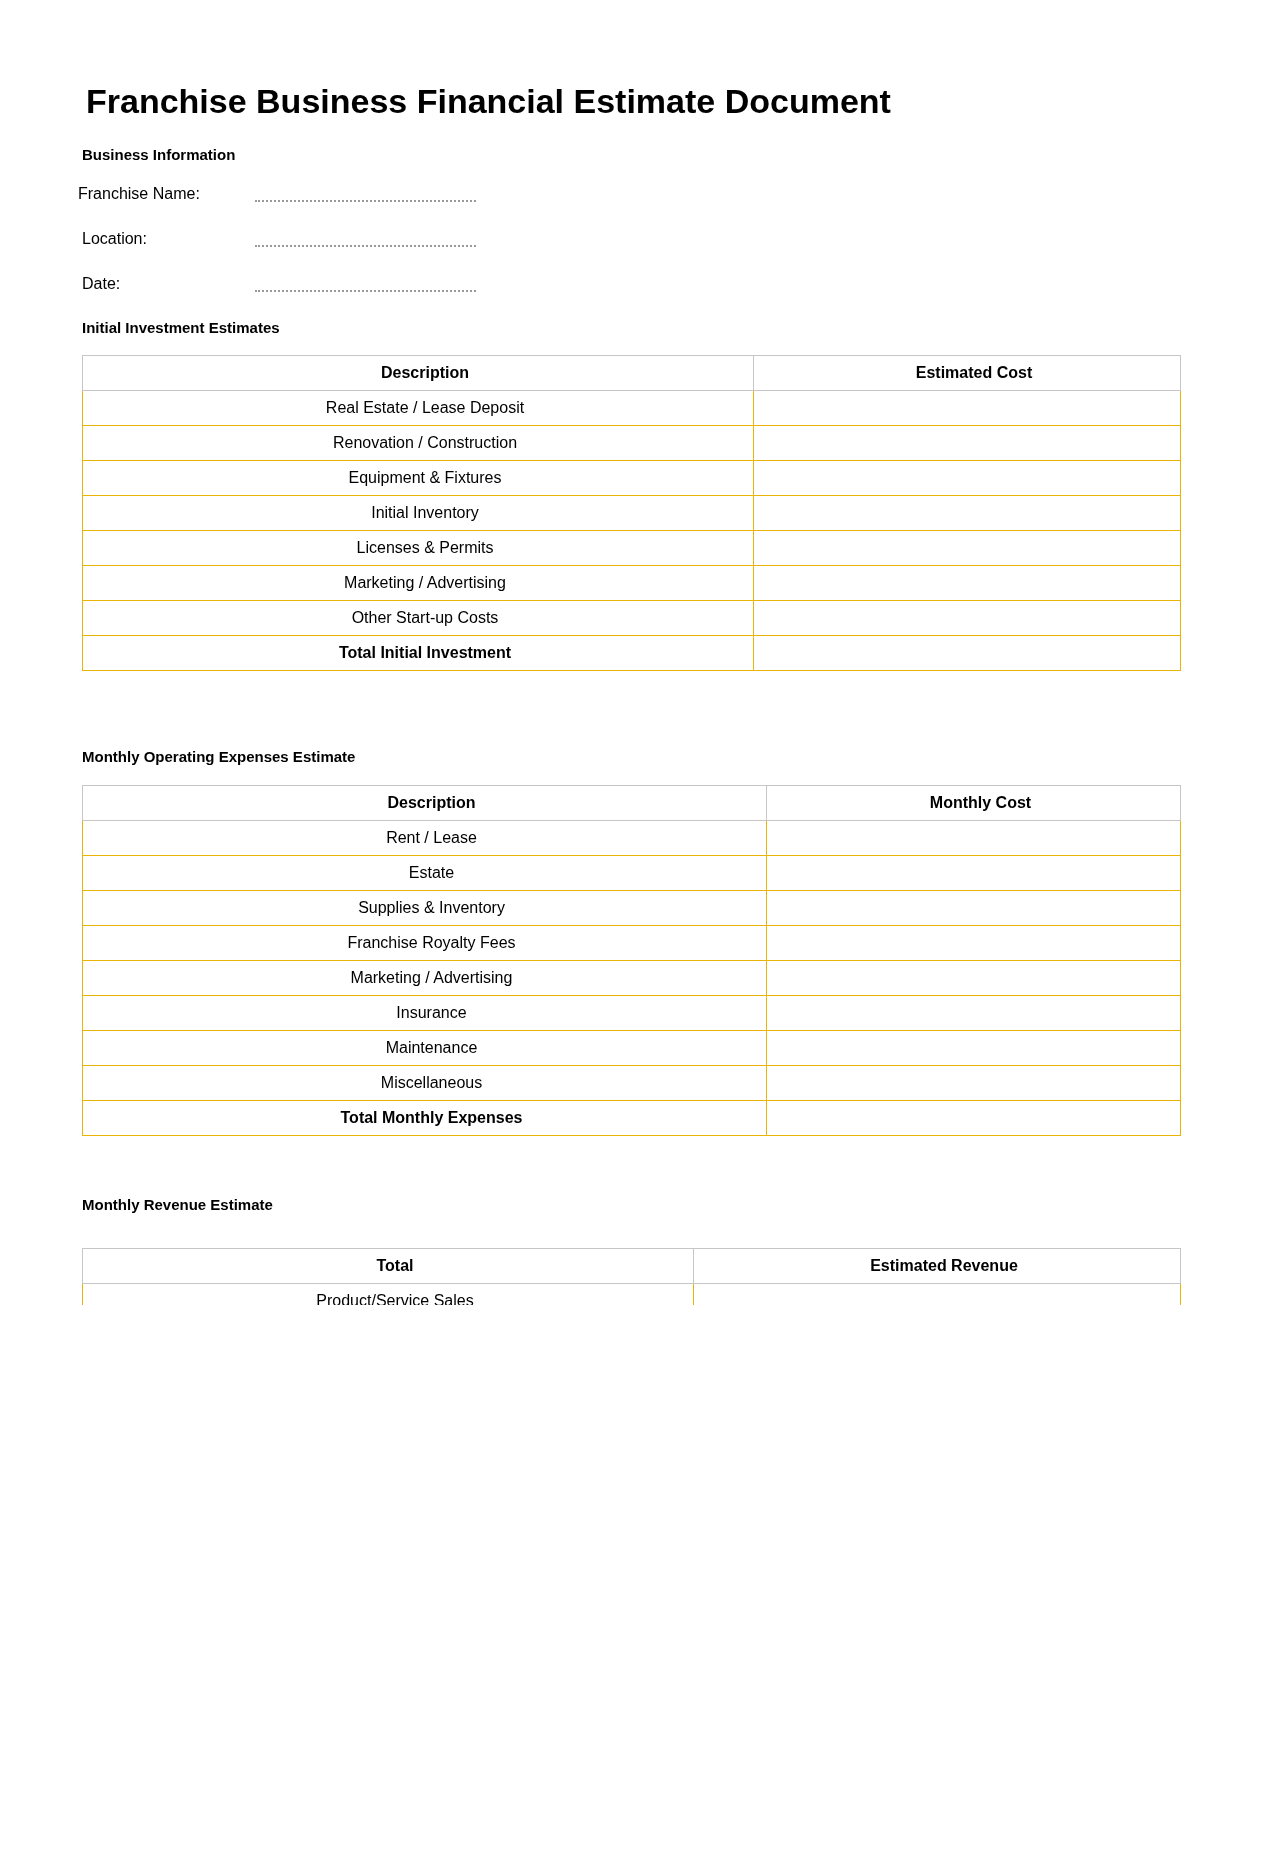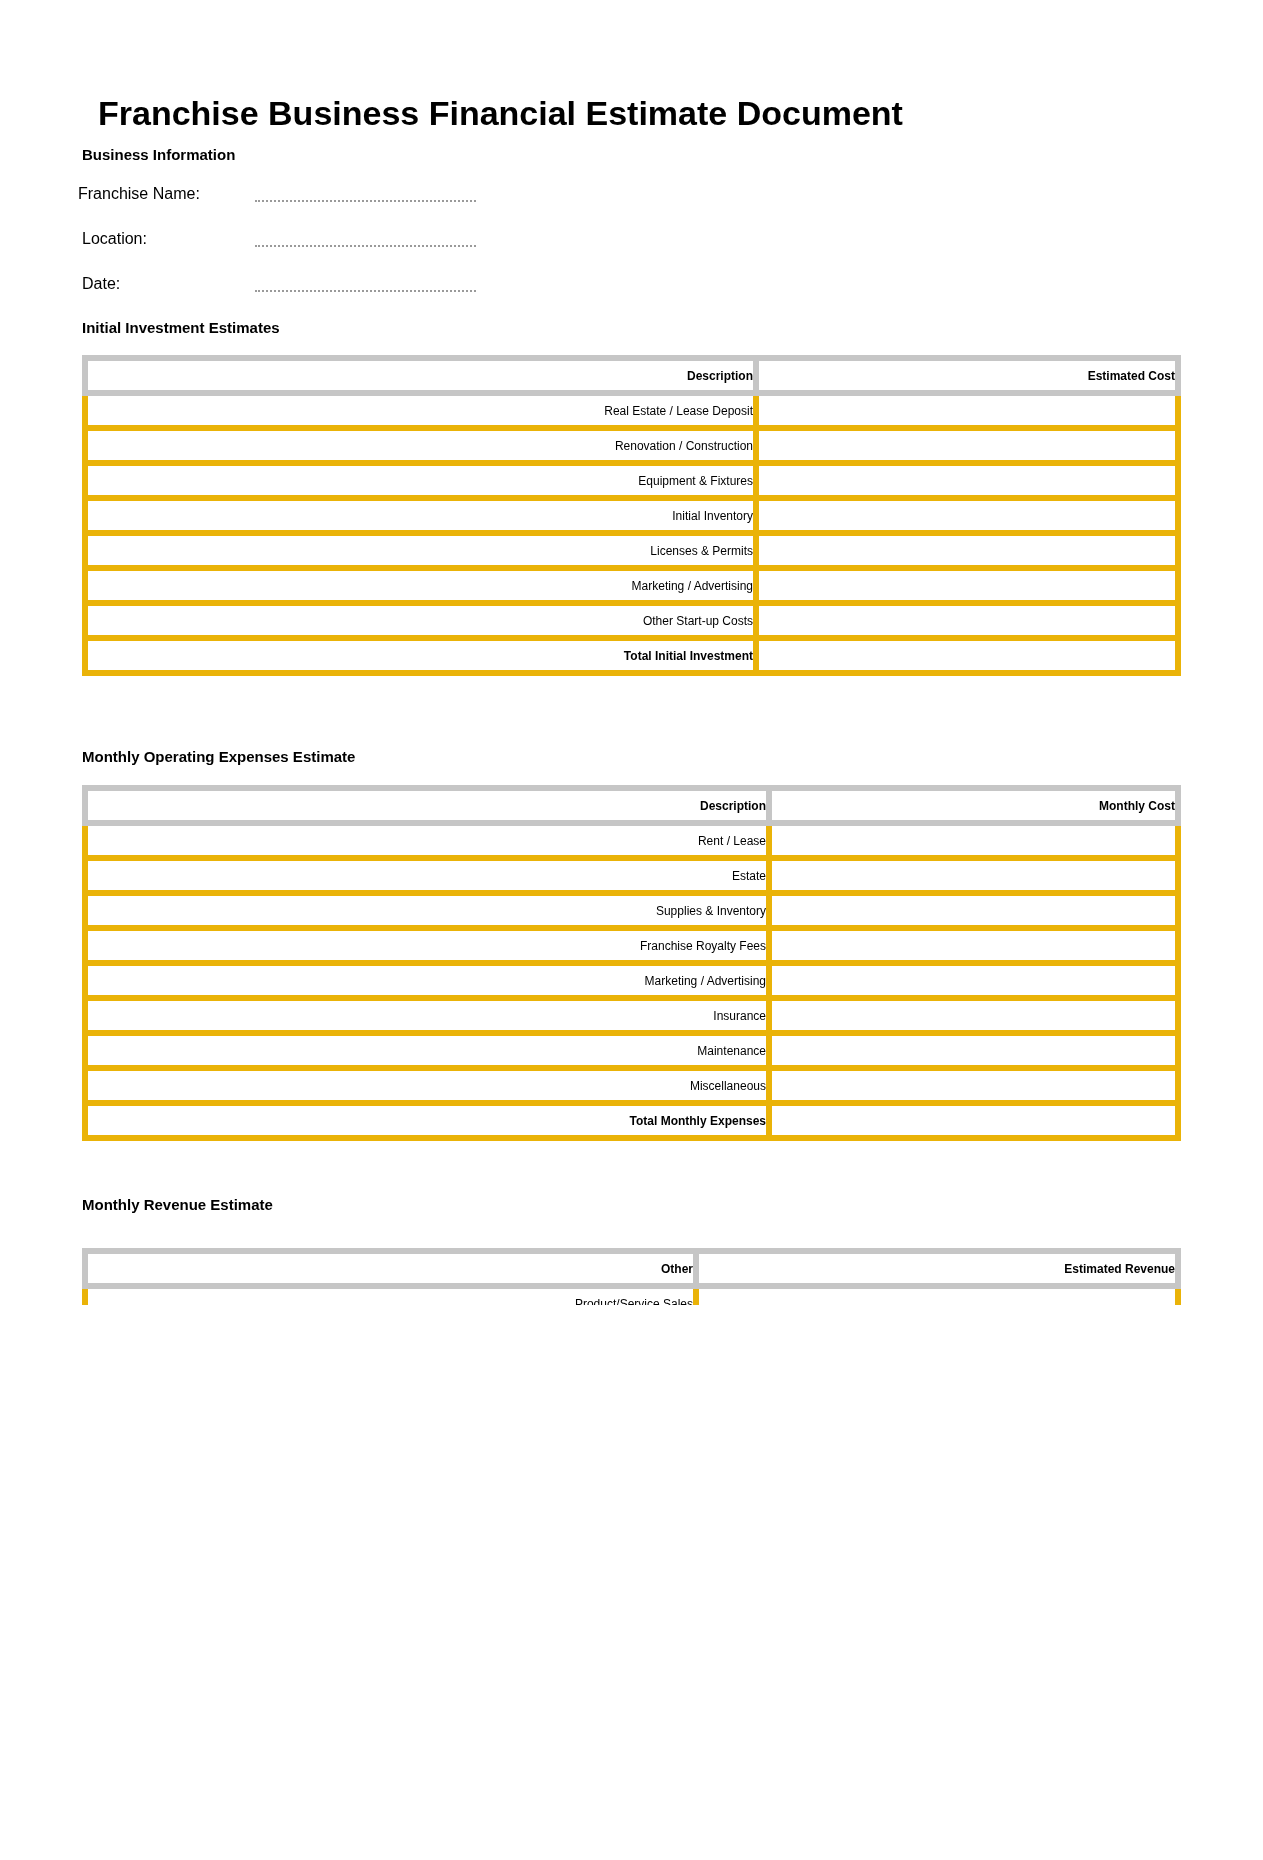--- a/index.html
+++ b/index.html
@@ -7,21 +7,21 @@
     position:relative;
     width:1263px;
     height:1860px;
     background:#ffffff;
     font-family:"Liberation Sans", sans-serif;
     color:#000;
     overflow:hidden;
   }
   .abs{position:absolute;}
   h1.doc-title{
-    margin:16px;
+    margin:4px;
     font-size:34px;
     line-height:38px;
     font-weight:bold;
     letter-spacing:0;
   }
   h3.section-heading{
     margin:0;
     font-size:15px;
     line-height:24px;
     font-weight:bold;
@@ -34,26 +34,26 @@
     border-bottom:2px dotted #9a9a9a;
     height:0;
   }
   table.est{
     border-collapse:collapse;
     width:1099px;
     table-layout:fixed;
     font-size:16px;
   }
   table.est th, table.est td{
-    border:6px solid #eab308;
+    border:1px solid #eab308;
     height:35px;
     padding:0 0 0 14px;
-    text-align:right;
+    text-align:center;
     vertical-align:middle;
-    font-size:12px;
+    font-size:16px;
     font-weight:normal;
     box-sizing:border-box;
   }
   table.est thead th{
     font-weight:bold;
     border-color:#c6c6c6;
   }
   table.est{border:1px solid #c6c6c6;}
   table.est tr.total-row td{font-weight:bold;}
   .t1 .col1{width:671px;}
@@ -172,21 +172,21 @@
       </tr>
     </tbody>
   </table>
 
   <h3 class="section-heading abs" style="left:82px; top:1193px;">Monthly Revenue Estimate</h3>
 
   <div class="clip-box abs" style="left:82px; top:1248px; width:1101px; height:57px;">
     <table class="est t3">
       <thead>
         <tr>
-          <th class="col1">Other</th>
+          <th class="col1">Total</th>
           <th>Estimated Revenue</th>
         </tr>
       </thead>
       <tbody>
         <tr>
           <td>Product/Service Sales</td>
           <td></td>
         </tr>
       </tbody>
     </table>

